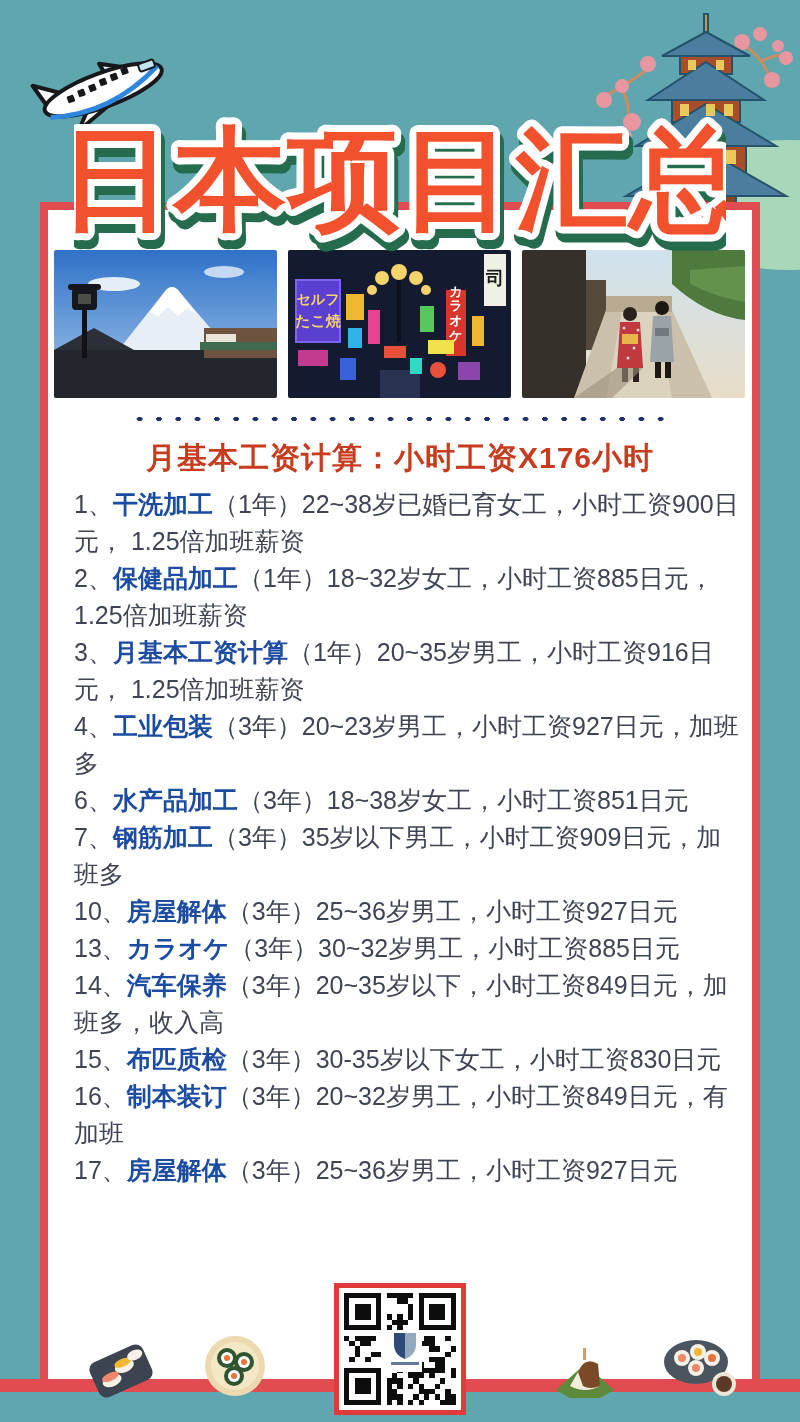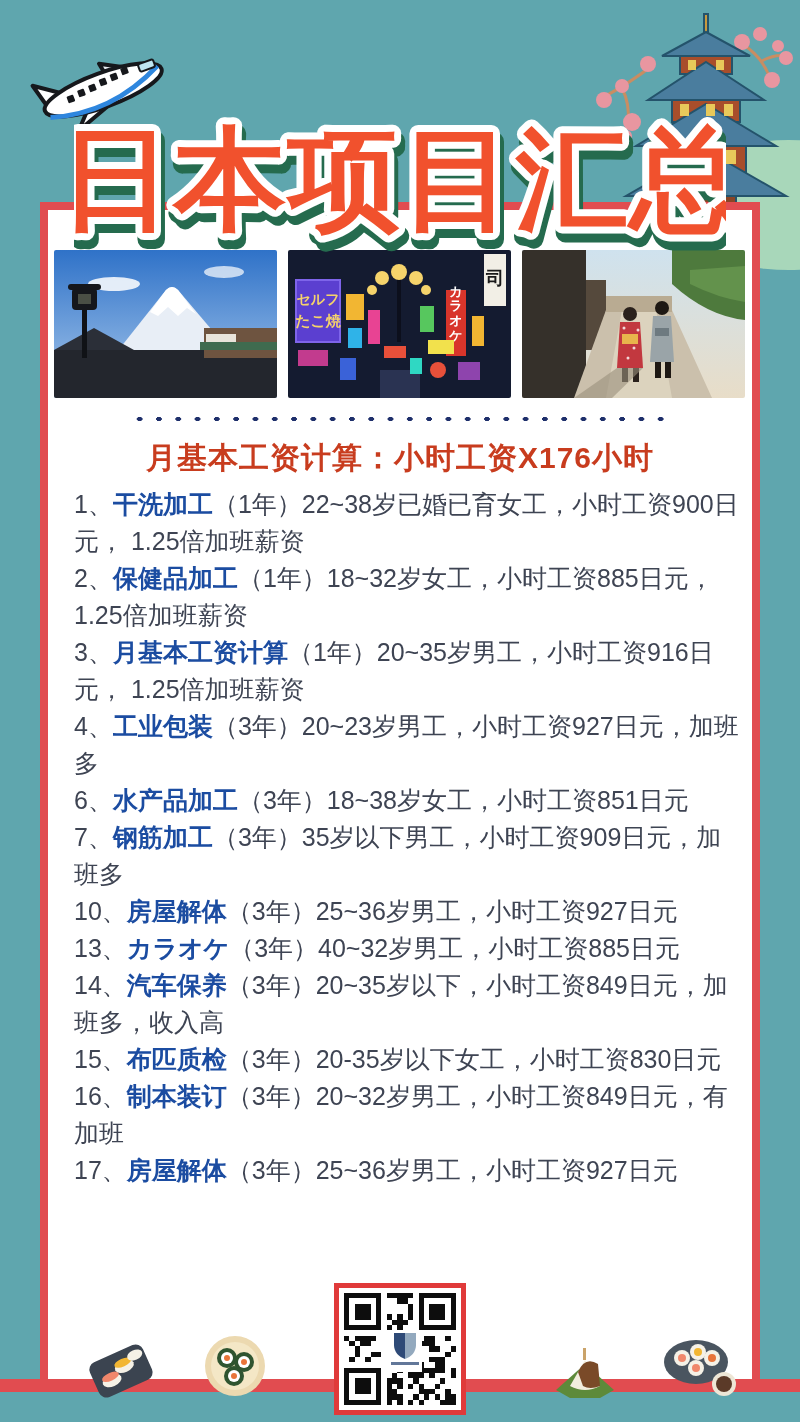--- a/index.html
+++ b/index.html
@@ -264,23 +264,23 @@
 <div class="abs" id="heading">月基本工资计算：小时工资X176小时</div>
 
 <div class="abs" id="job-list">
     <p><span>1、</span><span class="jn">干洗加工</span><span>（1年）22~38岁已婚已育女工，小时工资900日元， 1.25倍加班薪资</span></p>
     <p><span>2、</span><span class="jn">保健品加工</span><span>（1年）18~32岁女工，小时工资885日元， 1.25倍加班薪资</span></p>
     <p><span>3、</span><span class="jn">月基本工资计算</span><span>（1年）20~35岁男工，小时工资916日元， 1.25倍加班薪资</span></p>
     <p><span>4、</span><span class="jn">工业包装</span><span>（3年）20~23岁男工，小时工资927日元，加班多</span></p>
     <p><span>6、</span><span class="jn">水产品加工</span><span>（3年）18~38岁女工，小时工资851日元</span></p>
     <p><span>7、</span><span class="jn">钢筋加工</span><span>（3年）35岁以下男工，小时工资909日元，加班多</span></p>
     <p><span>10、</span><span class="jn">房屋解体</span><span>（3年）25~36岁男工，小时工资927日元</span></p>
-    <p><span>13、</span><span class="jn">カラオケ</span><span>（3年）40~32岁男工，小时工资885日元</span></p>
+    <p><span>13、</span><span class="jn">カラオケ</span><span>（3年）30~32岁男工，小时工资885日元</span></p>
     <p><span>14、</span><span class="jn">汽车保养</span><span>（3年）20~35岁以下，小时工资849日元，加班多，收入高</span></p>
-    <p><span>15、</span><span class="jn">布匹质检</span><span>（3年）20-35岁以下女工，小时工资830日元</span></p>
+    <p><span>15、</span><span class="jn">布匹质检</span><span>（3年）30-35岁以下女工，小时工资830日元</span></p>
     <p><span>16、</span><span class="jn">制本装订</span><span>（3年）20~32岁男工，小时工资849日元，有加班</span></p>
     <p><span>17、</span><span class="jn">房屋解体</span><span>（3年）25~36岁男工，小时工资927日元</span></p>
   </div>
 
 <svg class="abs" id="title-svg" viewBox="0 0 652 172">
   <text x="328" y="134" text-anchor="middle" fill="#256B4E" stroke="#256B4E" stroke-width="16" stroke-linejoin="round" transform="translate(3,8)">日本项目汇总</text>
   <text x="328" y="134" text-anchor="middle" fill="#F1512D" stroke="#FFFFFF" stroke-width="14" stroke-linejoin="round" paint-order="stroke">日本项目汇总</text>
 </svg>
 
 <div class="abs" id="stripe"></div>

